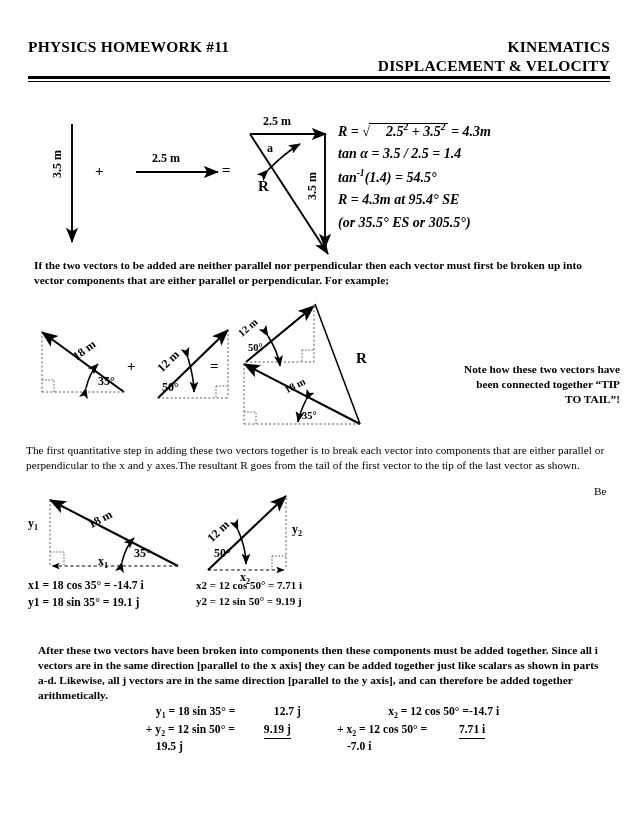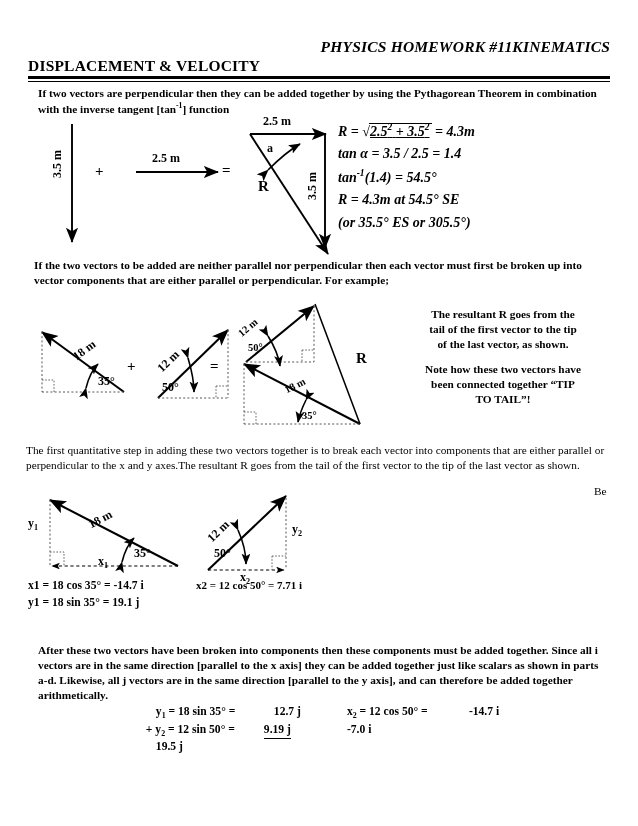--- a/index.html
+++ b/index.html
@@ -23,28 +23,28 @@
 
   
   .header {
     position: absolute;
     left: 28px;
     top: 38px;
     width: 582px;
   }
   .hdr-row1 {
     display: flex;
-    justify-content: flex-end;
+    justify-content: space-between;
     align-items: baseline;
     font-weight: bold;
     font-size: 15.5px;
     letter-spacing: 0.2px;
-    font-style: italic;
   }
   .hdr-row2 {
+    text-align: right;
     font-weight: bold;
     font-size: 15.5px;
     letter-spacing: 0.2px;
     margin-top: 1px;
   }
   .rule {
     position: absolute;
     left: 28px;
     width: 582px;
   }
@@ -81,23 +81,22 @@
     font-family: "Liberation Serif", "DejaVu Serif", serif;
     font-style: italic;
     font-weight: bold;
     font-size: 14px;
     line-height: 1.62;
     white-space: nowrap;
   }
   .mathblock .ln { display: block; }
   .rad {
     border-top: 1.1px solid #000;
-    padding: 0 2px 0 1px;
+    padding: 0 2px 0 17px;
     margin-left: -1px;
-    text-decoration: underline;
   }
   .radsign { font-style: normal; }
 
   
   .fig { position: absolute; }
 
   
   .rot90 {
     writing-mode: vertical-rl;
     transform: rotate(180deg);
@@ -142,23 +141,20 @@
   <div class="header">
     <div class="hdr-row1">
       <span>PHYSICS HOMEWORK #11</span>
       <span>KINEMATICS</span>
     </div>
     <div class="hdr-row2">DISPLACEMENT &amp; VELOCITY</div>
   </div>
   <div class="rule rule-thick"></div>
   <div class="rule rule-thin"></div>
 
-  <div class="para bold" style="left:38px; top:86px; width:566px;">
-    <span>If two vectors are perpendicular then they can be added together by using the Pythagorean Theorem in combination with the inverse tangent [tan</span><sup>-1</sup><span>] function</span>
-  </div>
 
   <div class="fig" style="left:28px; top:112px; width:310px; height:160px;">
     <svg width="310" height="160" viewBox="0 0 310 160">
       <defs>
         <marker id="ah" markerWidth="9" markerHeight="9" refX="7.5" refY="3.2" orient="auto">
           <path d="M0,0 L8,3.2 L0,6.4 L1.8,3.2 z" fill="#000"></path>
         </marker>
         <marker id="ahs" markerWidth="8" markerHeight="8" refX="6.5" refY="2.8" orient="auto">
           <path d="M0,0 L7,2.8 L0,5.6 L1.6,2.8 z" fill="#000"></path>
         </marker>
@@ -190,21 +186,21 @@
   <div class="mathblock">
     <span class="ln">
       <span>R =</span>
       <span class="radsign">√</span><span class="rad"><span>2.5</span><sup>2</sup> <span>+ 3.5</span><sup>2</sup></span>
       <span>= 4.3m</span>
     </span>
     <span class="ln">tan α = 3.5 / 2.5 = 1.4</span>
     <span class="ln">
       <span>tan</span><sup>-1</sup><span>(1.4) = 54.5°</span>
     </span>
-    <span class="ln">R = 4.3m at 54.5° SE</span>
+    <span class="ln">R = 4.3m at 95.4° SE</span>
     <span class="ln">(or 35.5° ES or 305.5°)</span>
   </div>
 
   <div class="para bold" style="left:34px; top:258px; width:572px;">If the two vectors to be added are neither parallel nor perpendicular then each vector must first be broken up into vector components that are either parallel or perpendicular. For example;</div>
 
   <div class="fig" style="left:26px; top:306px; width:210px; height:120px;">
     <svg width="210" height="120" viewBox="0 0 210 120">
       <defs>
         <marker id="ah2" markerWidth="9" markerHeight="9" refX="7.5" refY="3.2" orient="auto">
           <path d="M0,0 L8,3.2 L0,6.4 L1.8,3.2 z" fill="#000"></path>
@@ -268,26 +264,21 @@
 
       <path d="M74,100 Q68,112 66,122" stroke="#000" stroke-width="1.6" fill="none" marker-end="url(#ahs2)" marker-start="url(#ahs2)"></path>
     </svg>
     <div class="lbl lbl-sm" style="left:5px; top:22px; transform:rotate(-40deg);">12 m</div>
     <div class="lbl lbl-sm" style="left:16px; top:42px;">50°</div>
     <div class="lbl lbl-sm" style="left:52px; top:80px; transform:rotate(-27deg);">18 m</div>
     <div class="lbl lbl-sm" style="left:70px; top:110px;">35°</div>
     <div class="lbl lbl-big" style="left:124px; top:50px;">R</div>
   </div>
 
-  <div class="para bold center" style="left:386px; top:307px; width:234px;">
-    <div>The resultant R goes from the</div>
-    <div>tail of the first vector to the tip</div>
-    <div>of the last vector, as shown.</div>
-  </div>
-  <div class="para bold center" style="left:386px; top:362px; width:234px;">
+  <div class="para bold center" style="left:386px; top:362px; width:234px;text-align:right;">
     <div>Note how these two vectors have</div>
     <div>been connected together “TIP</div>
     <div>TO TAIL”!</div>
   </div>
 
   <div class="para" style="left:26px; top:443px; width:592px;">The first quantitative step in adding these two vectors together is to break each vector into components that are either parallel or perpendicular to the x and y axes.The resultant R goes from the tail of the first vector to the tip of the last vector as shown.</div>
 
   <div class="para" style="left:556px; top:484px; width:60px;margin-left:38px;">Be</div>
 
   <div class="fig" style="left:26px; top:486px; width:180px; height:100px;">
@@ -327,41 +318,46 @@
     <div class="lbl" style="left:10px; top:38px; transform:rotate(-44deg);">12 m</div>
     <div class="lbl" style="left:18px; top:60px;">50°</div>
   </div>
 
   <div class="para bold" style="left:28px; top:578px; width:180px; font-size:11.6px; line-height:1.45;">
     <div>x1 = 18 cos 35° = -14.7 i</div>
     <div>y1 = 18 sin 35° = 19.1 j</div>
   </div>
   <div class="para bold" style="left:196px; top:578px; width:190px; font-size:11px; line-height:1.45;">
     <div>x2 = 12 cos 50° = 7.71 i</div>
+    <div>y2 = 12 sin 50° = 9.19 j</div>
   </div>
 
   <div class="para bold" style="left:38px; top:643px; width:568px;">After these two vectors have been broken into components then these components must be added together. Since all i vectors are in the same direction [parallel to the x axis] they can be added together just like scalars as shown in parts a-d. Likewise, all j vectors are in the same direction [parallel to the y axis], and can therefore be added together arithmetically.</div>
 
   <div class="sums">
     <div class="sums-inner">
       <div class="sumcol">
         <div class="sumline">
           <span class="sum-lhs" style="width:118px;"><span>y</span><sub>1</sub> <span>= 18 sin 35° =</span></span>
           <span class="sum-val">12.7 j</span>
         </div>
         <div class="sumline">
           <span class="sum-lhs" style="width:118px; margin-left:-10px;"><span>+ y</span><sub>2</sub> <span>= 12 sin 50° =</span></span>
           <span class="sum-val underline-val">9.19 j</span>
         </div>
         <div class="sum-total">19.5 j</div>
       </div>
 
       <div class="sumcol">
         <div class="sumline">
-          <span class="sum-lhs" style="width:122px;"><span>x</span><sub>2</sub> <span>= 12 cos 50° =</span></span>
+          <span class="sum-lhs" style="width:122px;text-align:right;"><span>x</span><sub>2</sub> <span>= 12 cos 50° =</span></span>
           <span class="sum-val">-14.7 i</span>
+        </div>
+        <div class="sumline">
+          <span class="sum-lhs" style="width:122px; margin-left:-10px;"><span>+ x</span><sub>2</sub> <span>= 12 cos 50° =</span></span>
+          <span class="sum-val underline-val">7.71 i</span>
         </div>
         <div class="sum-total">-7.0 i</div>
       </div>
     </div>
   </div>
 
 </div>
 
 </body></html>

